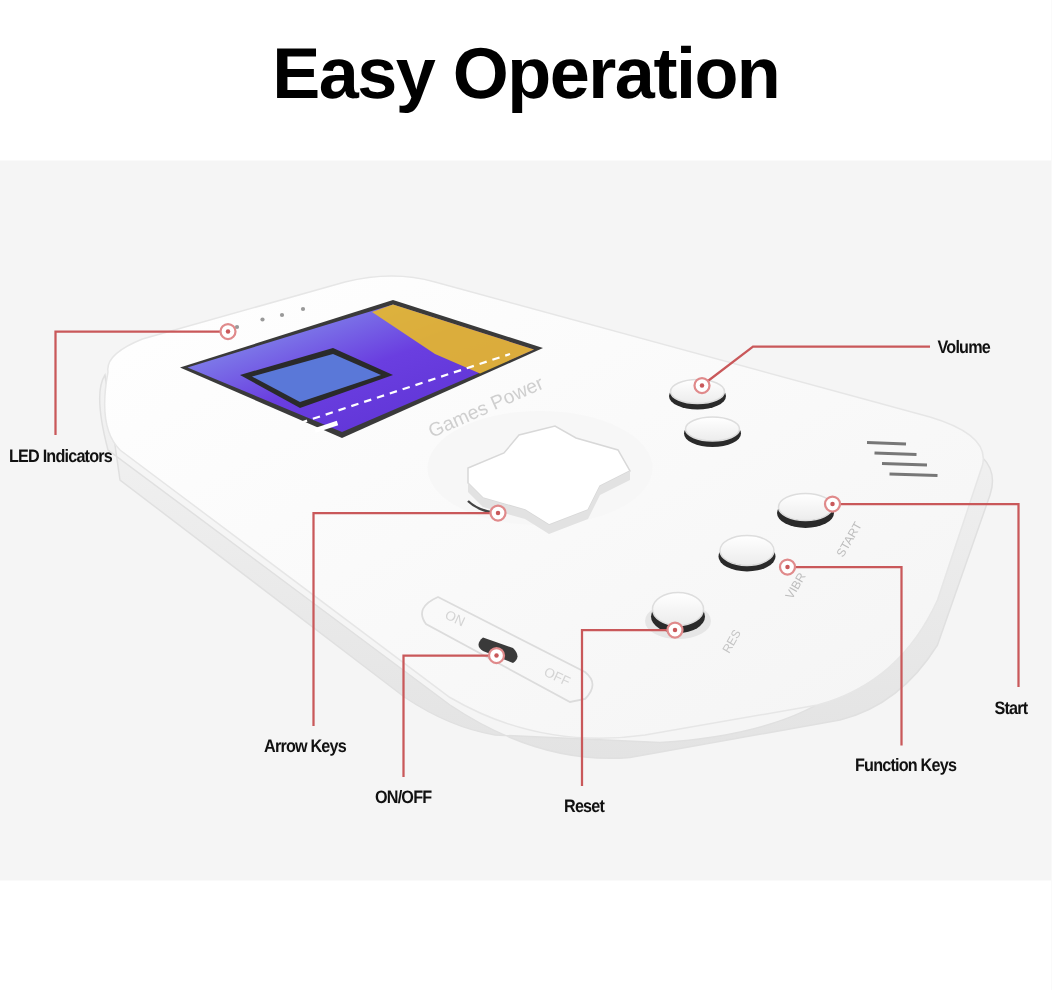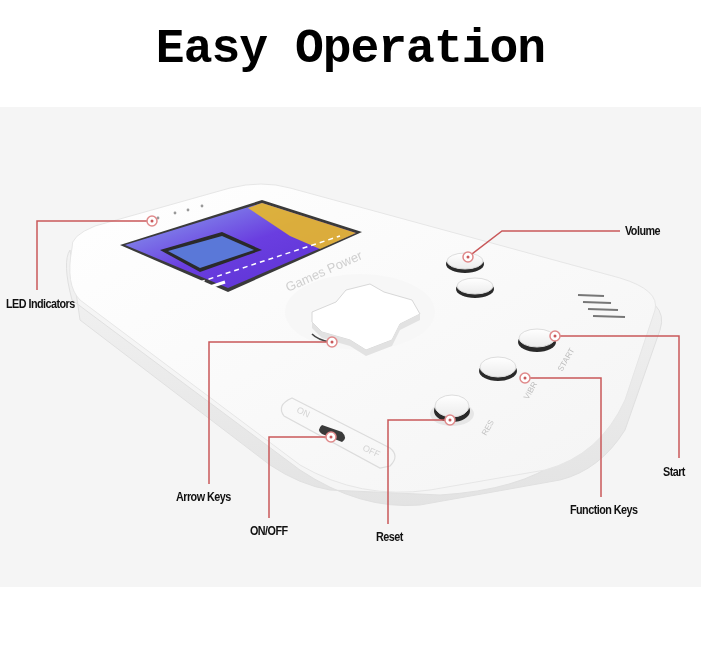--- a/index.html
+++ b/index.html
@@ -2,21 +2,21 @@
 <html><head>
 <meta charset="utf-8">
 <style>
   html, body { margin: 0; padding: 0; }
   body {
     width: 701px; height: 660px; background: #ffffff; position: relative; overflow: hidden;
     font-family: "Liberation Sans", sans-serif;
   }
   .title {
     position: absolute; left: 0; top: 22px; width: 701px; text-align: center;
-    font-family: Liberation Mono, monospace; font-weight: bold; font-size: 48px;
+    font-family: Liberation Sans, sans-serif; font-weight: bold; font-size: 48px;
     letter-spacing: -1px; color: #000;
   }
   .panel {
     position: absolute; left: 0; top: 107px; width: 701px; height: 480px; background: #f5f5f5;
   }
   svg.stage { position: absolute; left: 0; top: 0; }
   .label {
     position: absolute; font-family: "Liberation Sans", sans-serif; font-weight: bold;
     font-size: 12px; color: #111; letter-spacing: -0.6px; white-space: nowrap;
     transform: scaleX(0.9); transform-origin: left center;

